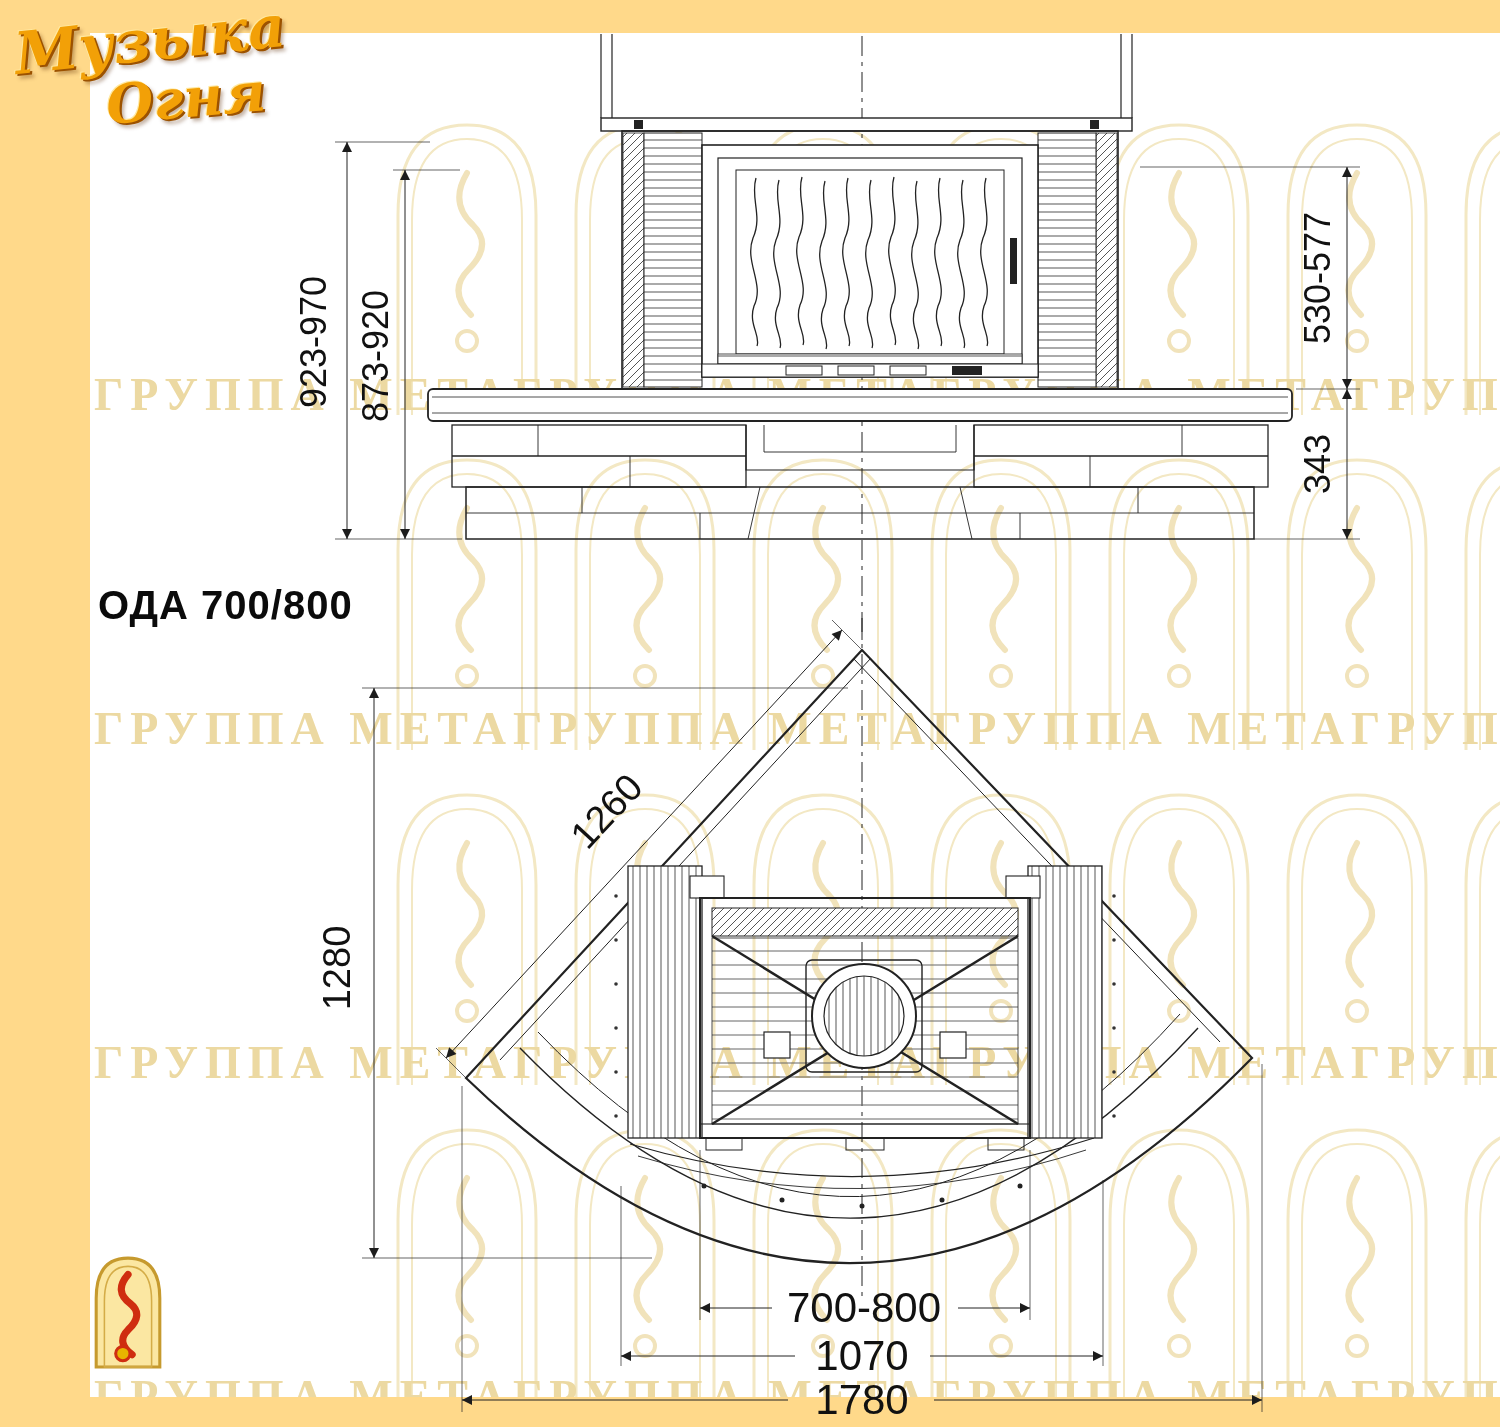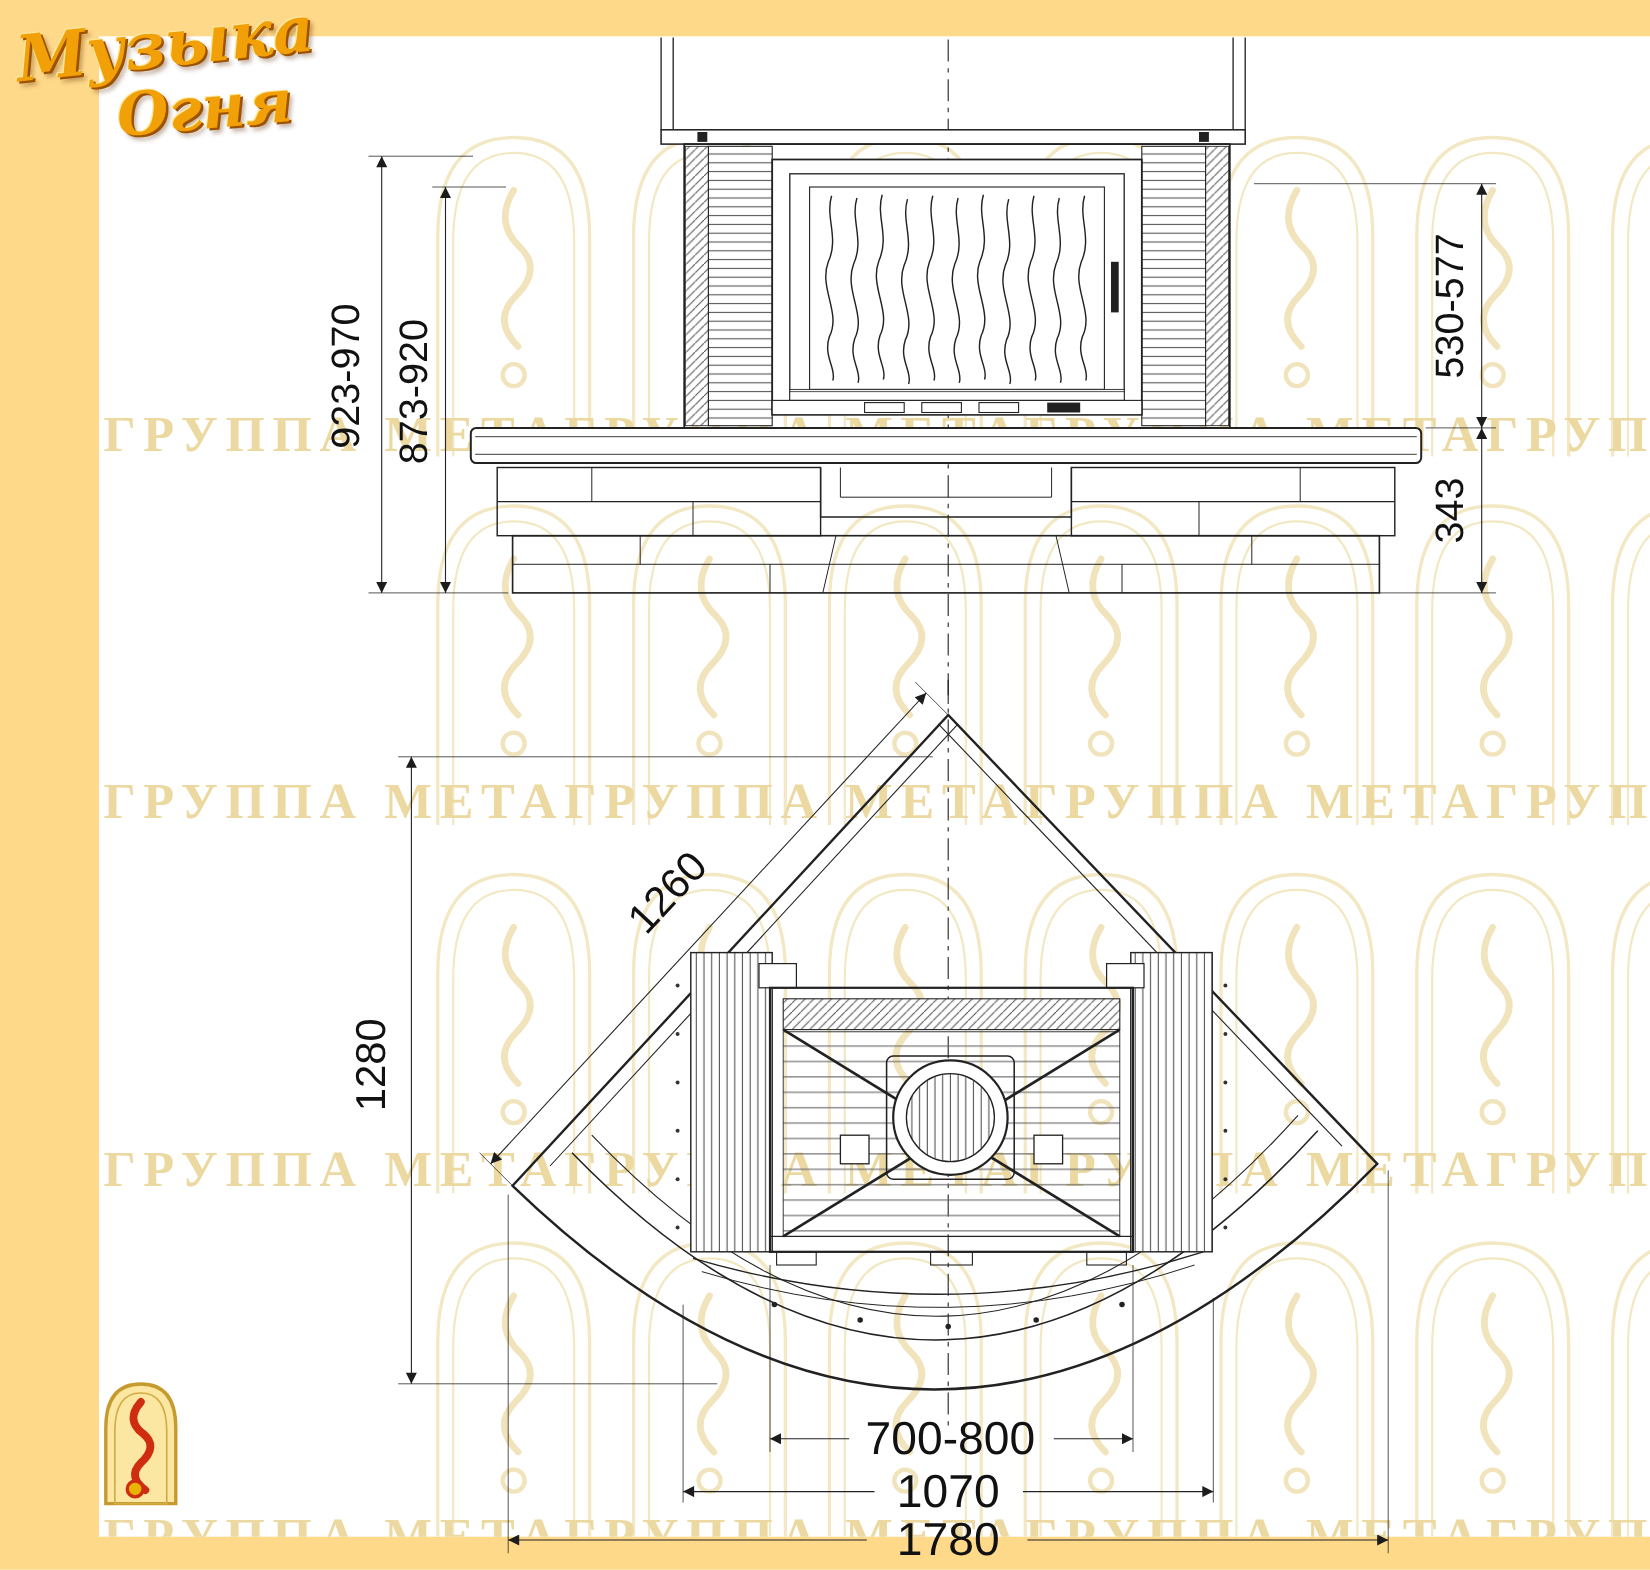--- a/index.html
+++ b/index.html
@@ -270,20 +270,21 @@
       <g fill="#111" stroke="none" text-anchor="middle" font-family="&quot;Liberation Sans&quot;,sans-serif">
         <text font-size="38" transform="translate(350,968) rotate(-90)">1280</text>
         <text font-size="38" transform="translate(616,820) rotate(-47)">1260</text>
         <text font-size="42" x="864" y="1322">700-800</text>
         <text font-size="42" x="862" y="1370">1070</text>
         <text font-size="42" x="862" y="1414">1780</text>
       </g>
     </g>
   </svg>
 
+  <div id="title">ОДА 700/800</div>
 
   <div id="logo">
     <span class="logo-w1">Музыка</span>
     <span class="logo-w2">Огня</span>
   </div>
 
   <svg id="firebird" width="72" height="118" viewBox="0 0 70 115">
     <path d="M4 112 V45 Q4 6 35 6 Q66 6 66 45 V112 Z" fill="#FBE7A2" stroke="#C69A2E" stroke-width="3"></path>
     <path d="M12 112 V48 Q12 14 35 14 Q58 14 58 48 V112 Z" fill="none" stroke="#D4AC47" stroke-width="1.5"></path>
     <path d="M35 22 q-14 16 2 28 q14 11 -2 26 q-12 12 4 24" fill="none" stroke="#CF2D10" stroke-width="7" stroke-linecap="round"></path>

